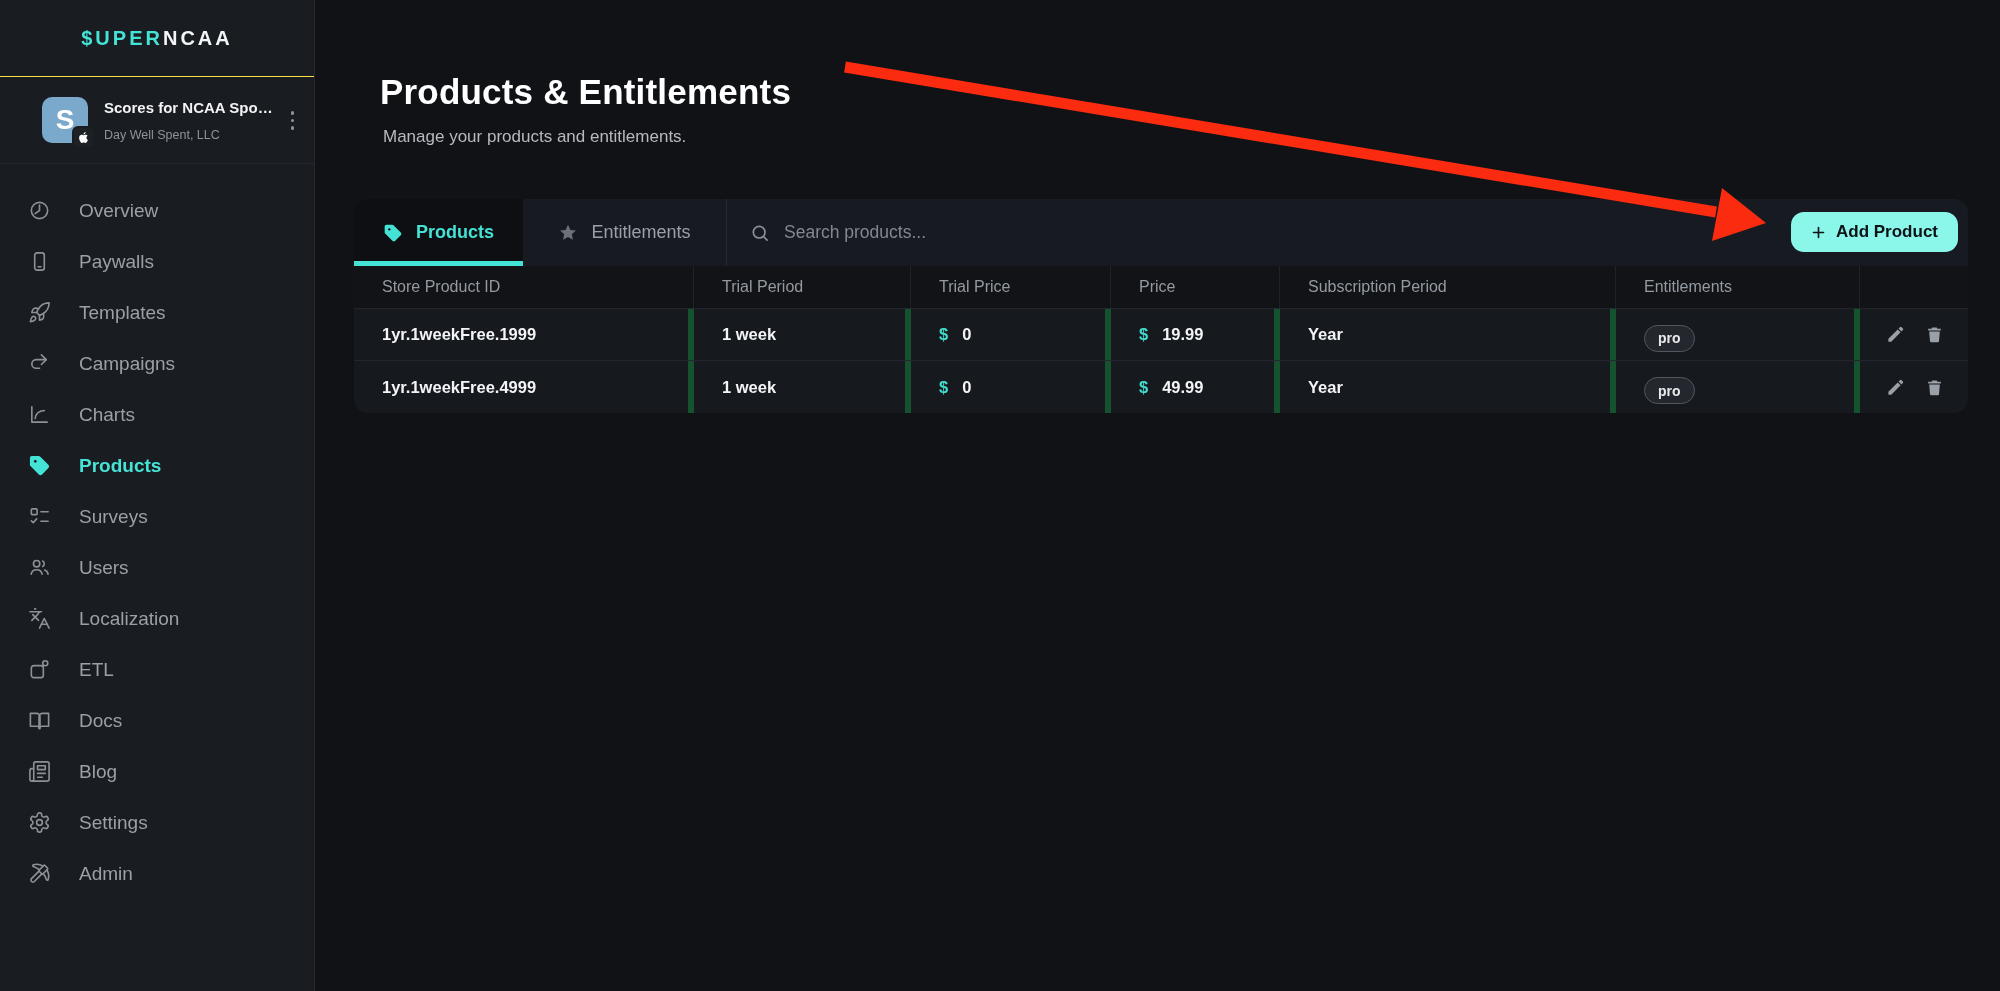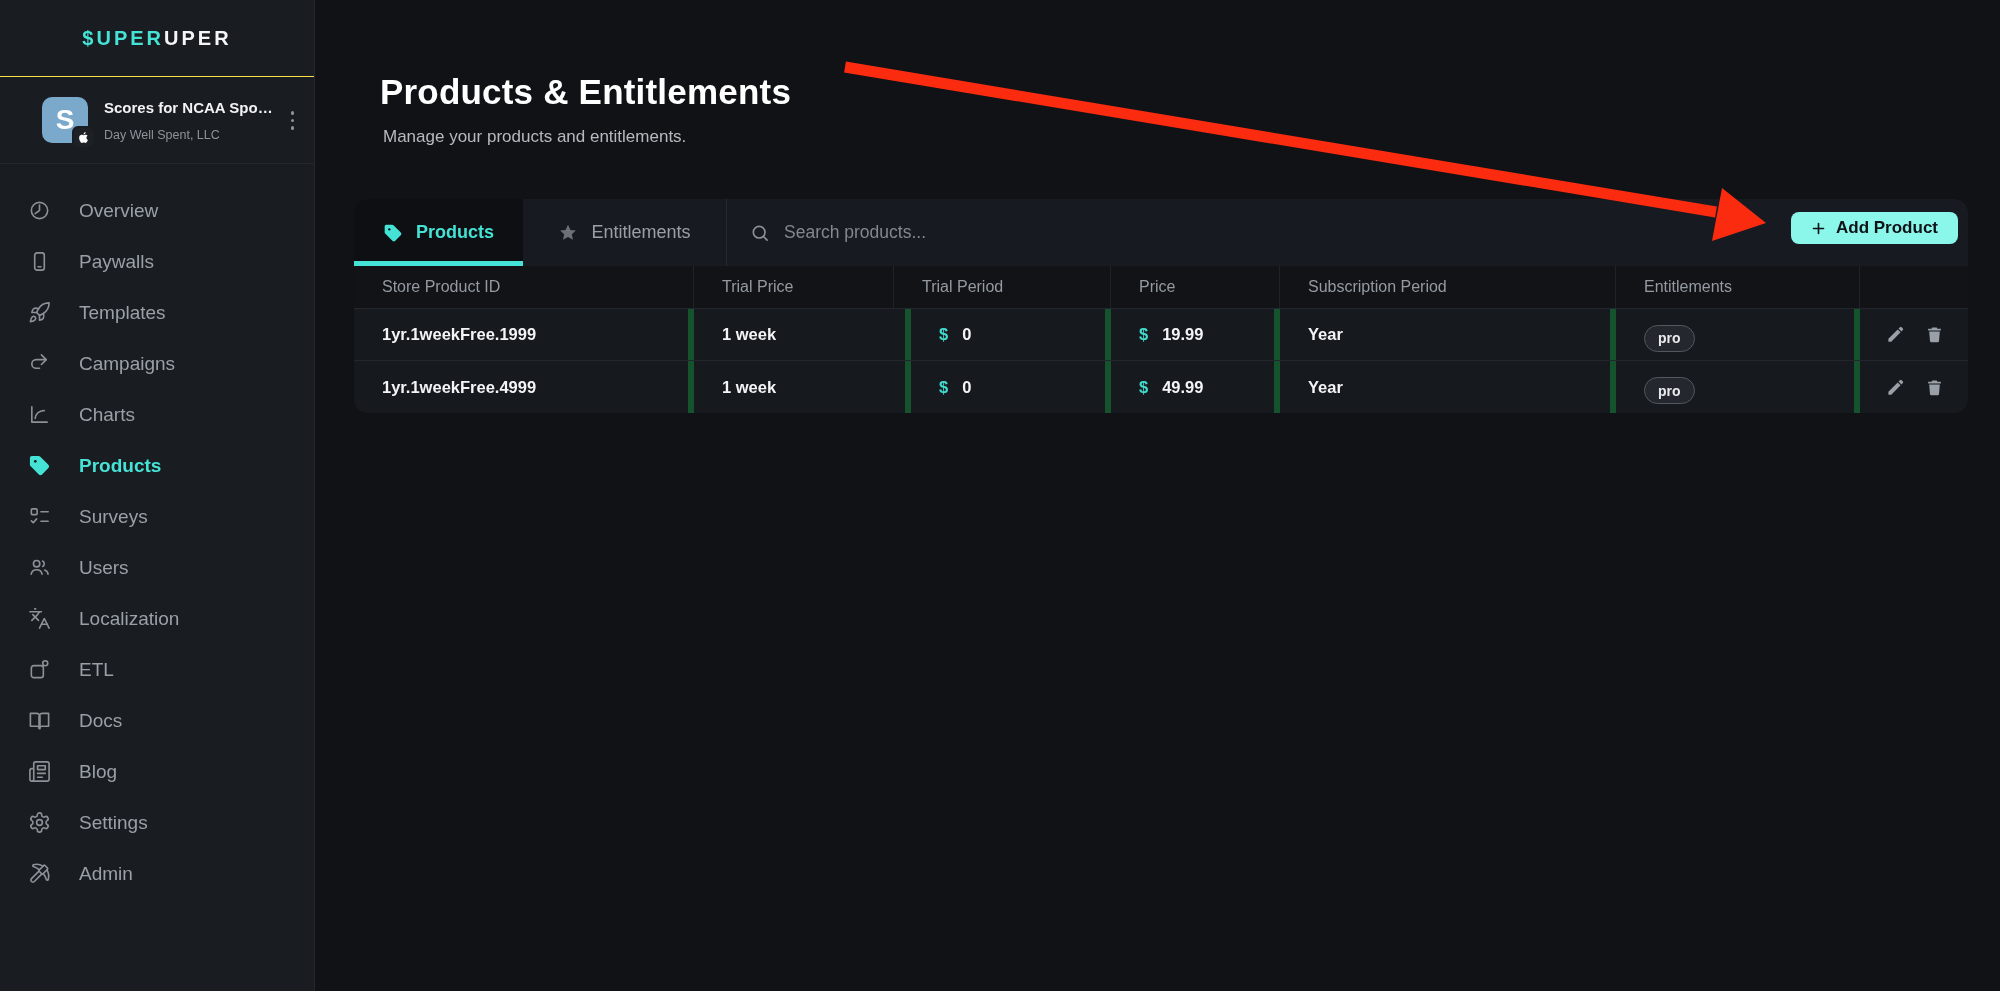--- a/index.html
+++ b/index.html
@@ -69,22 +69,22 @@
   .tab-products::after { content:""; position:absolute; left:0; right:0; bottom:0; height:5px; background:#45e3d5; }
   .tab-entitlements { width:204px; color:#9ba0a6; font-weight:500; border-right:1px solid #262a30; }
   .search-wrap { flex:1; display:flex; align-items:center; padding-left:23px; gap:14px; }
   .search-wrap svg { width:20px; height:20px; flex:none; }
   .search-input {
     background:transparent; border:none; outline:none; width:480px;
     font-family:"Liberation Sans", sans-serif; font-size:17.5px; color:#dfe2e5;
   }
   .search-input::placeholder { color:#83888f; }
   .add-btn {
-    position:absolute; right:10px; top:13px; height:32px; padding:0 20px;
-    border:none; border-radius:8px; background:#8bf7ea; color:#0c1216;
+    position:absolute; right:10px; top:13px; height:40px; padding:0 20px;
+    border:none; border-radius:13px; background:#8bf7ea; color:#0c1216;
     font-family:"Liberation Sans", sans-serif; font-size:17px; font-weight:700;
     display:flex; align-items:center; gap:10px; cursor:pointer;
   }
   .add-btn svg { width:15px; height:15px; }
   
   .thead { display:flex; height:43px; background:#111317; border-bottom:1px solid #23262c; }
   .th {
     display:flex; align-items:center; padding-left:28px;
     font-size:16px; color:#949aa1; border-right:1px solid #1f2227;
   }
@@ -111,21 +111,21 @@
   .act-icon svg { width:19px; height:19px; fill:#9aa0a7; }
   
   .arrow-svg { position:absolute; left:0; top:0; width:2000px; height:991px; pointer-events:none; z-index:60; }
 </style>
 </head>
 <body>
 
 <div class="sidebar">
   <div class="logo-row">
     <span class="logo-teal">$UPER</span>
-      <span class="logo-white">UPER</span>
+      <span class="logo-white">NCAA</span>
   </div>
 
   <div class="app-row">
     <div class="app-icon">
       <span>S</span>
       <span class="apple-badge">
         <svg viewBox="0 0 24 24" width="13" height="13">
             <path fill="#ffffff" d="M18.71 19.5c-.83 1.24-1.71 2.45-3.05 2.47-1.34.03-1.77-.79-3.29-.79-1.53 0-2 .77-3.27.82-1.31.05-2.3-1.32-3.14-2.53C4.25 17 2.94 12.45 4.7 9.39c.87-1.52 2.43-2.48 4.12-2.51 1.28-.02 2.5.87 3.29.87.78 0 2.26-1.07 3.81-.91.65.03 2.47.26 3.64 1.98-.09.06-2.17 1.28-2.15 3.81.03 3.02 2.65 4.03 2.68 4.04-.03.07-.42 1.44-1.38 2.83M13 3.5c.73-.83 1.94-1.46 2.94-1.5.13 1.17-.34 2.35-1.04 3.19-.69.85-1.83 1.51-2.95 1.42-.15-1.15.41-2.35 1.05-3.11"></path>
           </svg>
       </span>
@@ -314,22 +314,22 @@
     <button class="add-btn">
       <svg viewBox="0 0 24 24">
           <path d="M12 4v16M4 12h16" stroke="#0c1216" stroke-width="2.6" stroke-linecap="round"></path>
         </svg>
       <span>Add Product</span>
     </button>
   </div>
 
   <div class="thead">
     <div class="th c0">Store Product ID</div>
+    <div class="th c1">Trial Period</div>
     <div class="th c2">Trial Price</div>
-    <div class="th c1">Trial Period</div>
     <div class="th c3">Price</div>
     <div class="th c4">Subscription Period</div>
     <div class="th c5">Entitlements</div>
     <div class="th c6"></div>
   </div>
 
   <div class="tr">
     <div class="td c0">1yr.1weekFree.1999</div>
     <div class="td c1">1 week</div>
     <div class="td c2">

